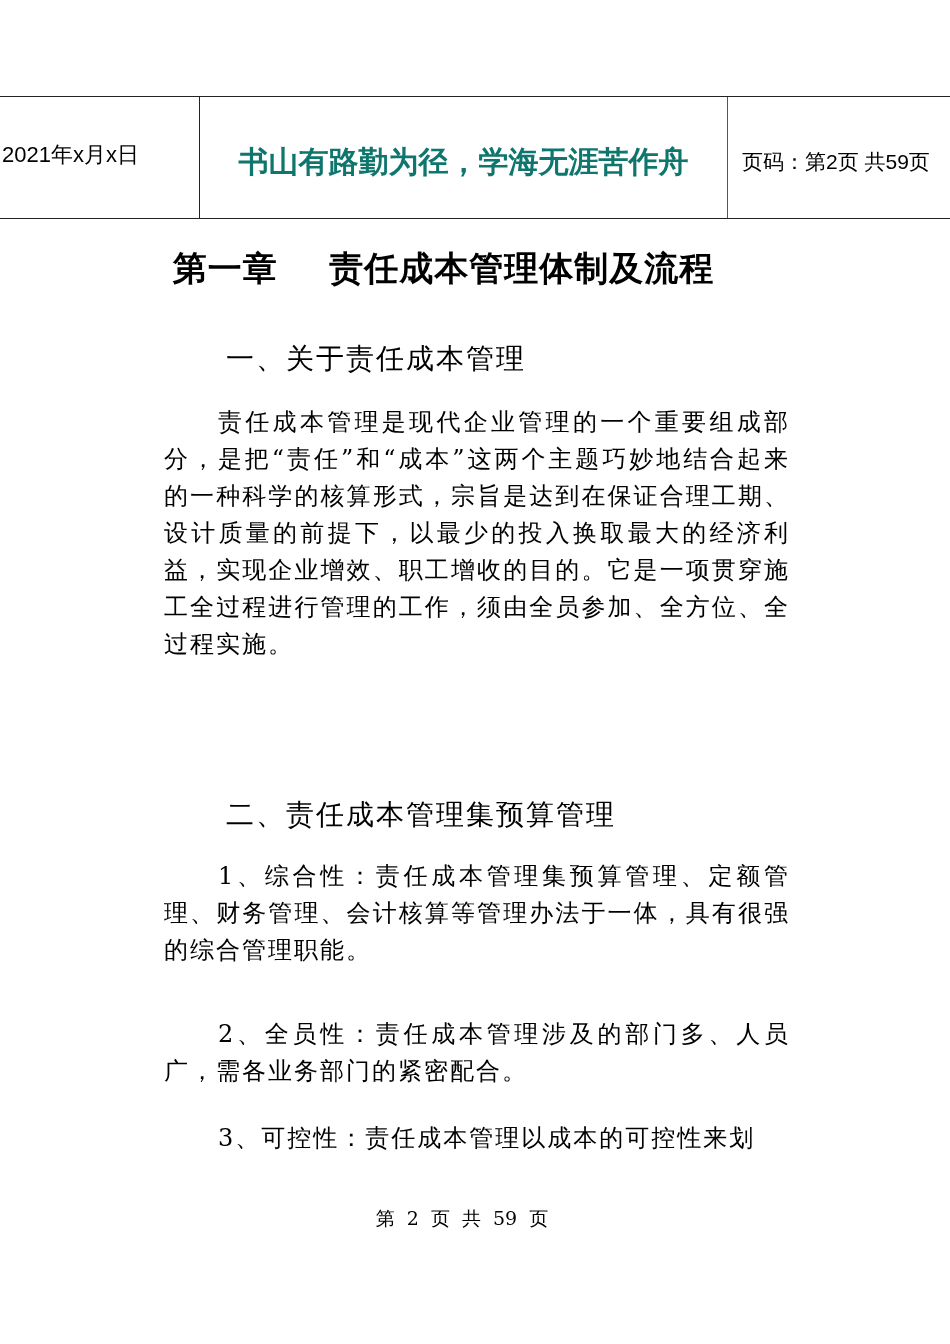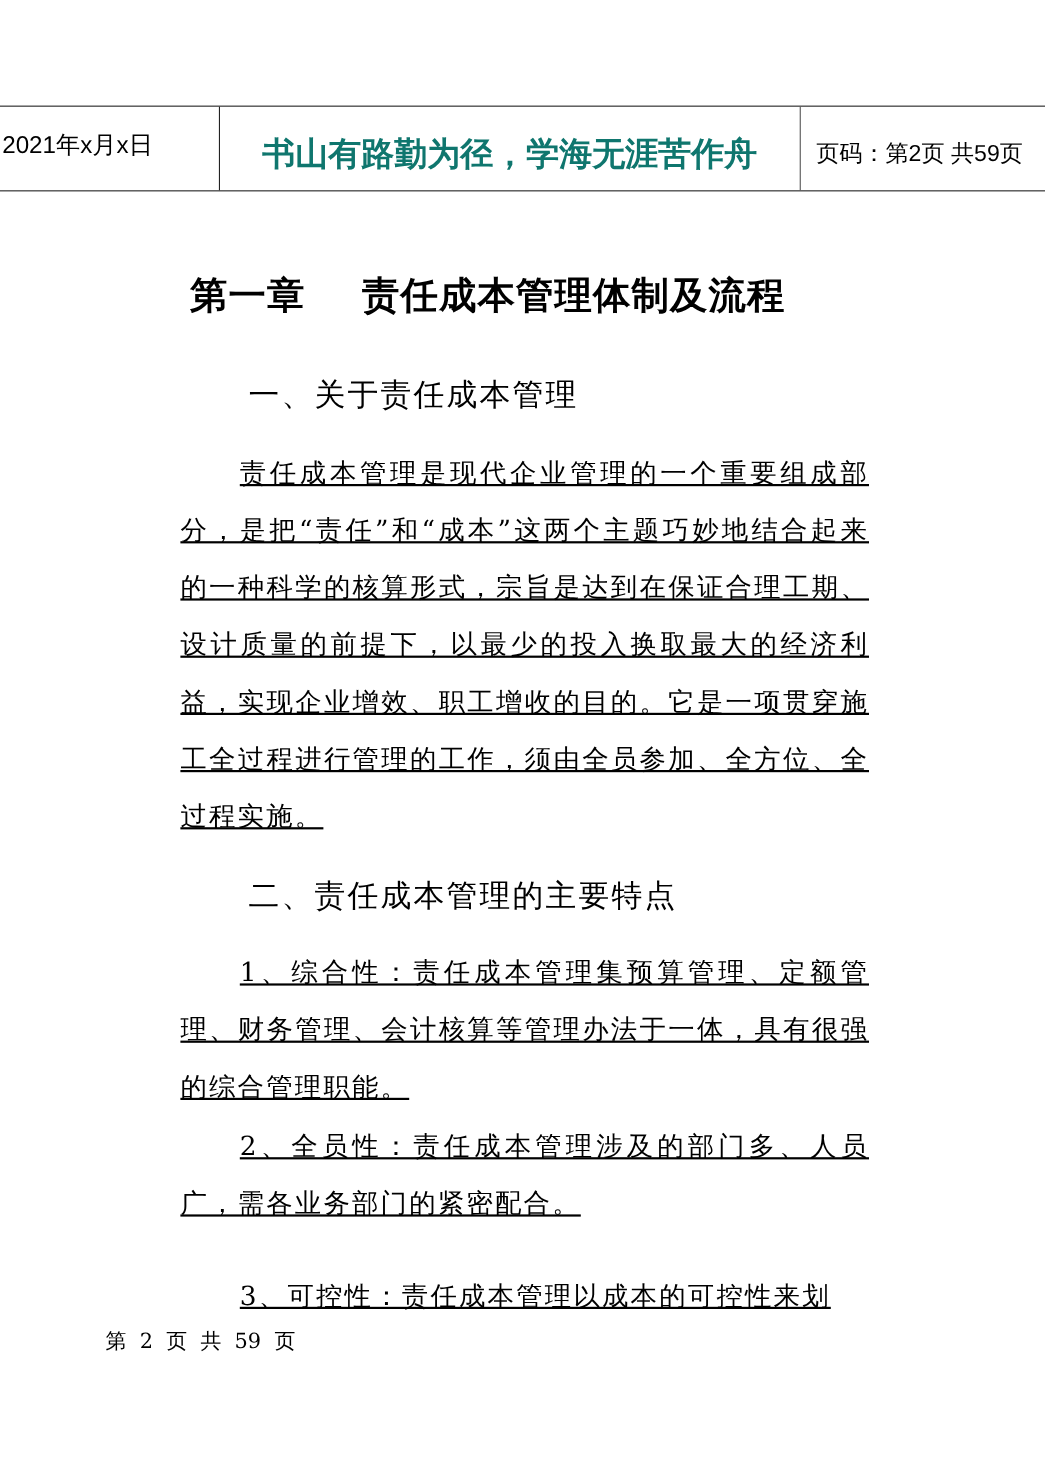--- a/index.html
+++ b/index.html
@@ -13,21 +13,21 @@
     position: relative;
     overflow: hidden;
     font-family: "DejaVu Serif", serif;
     color: #000;
   }
   .header-table {
     position: absolute;
     left: 0;
     top: 96px;
     width: 950px;
-    height: 78px;
+    height: 123px;
     border-top: 1.5px solid #222;
     border-bottom: 1.5px solid #222;
     box-sizing: border-box;
     display: flex;
   }
   .hcell {
     height: 100%;
     display: flex;
     align-items: center;
     box-sizing: border-box;
@@ -81,31 +81,31 @@
     font-size: 28px;
     letter-spacing: 2px;
     white-space: nowrap;
   }
   .para {
     position: absolute;
     left: 164px;
     width: 626px;
     font-family: "DejaVu Serif", serif;
     font-size: 24px;
-    line-height: 52px;
+    line-height: 37px;
     text-align: justify;
     text-indent: 54px;
     letter-spacing: 2px;
-    text-decoration: underline;
   }
   .footer {
     position: absolute;
     left: 0;
     width: 828px;
     top: 1206px;
+    text-align: center;
     font-family: "DejaVu Serif", serif;
     font-size: 19px;
     word-spacing: 6px;
     padding-left: 96px;
     box-sizing: border-box;
   }
 </style>
 </head>
 <body>
 
@@ -114,21 +114,21 @@
   <div class="hcell motto">书山有路勤为径，学海无涯苦作舟</div>
   <div class="hcell pageno">页码：第2页 共59页</div>
 </div>
 
 <div class="chapter-title">第一章    责任成本管理体制及流程</div>
 
 <div class="section-heading" style="top:340px;">一、关于责任成本管理</div>
 
 <div class="para" style="top:404px;">责任成本管理是现代企业管理的一个重要组成部分，是把“责任”和“成本”这两个主题巧妙地结合起来的一种科学的核算形式，宗旨是达到在保证合理工期、设计质量的前提下，以最少的投入换取最大的经济利益，实现企业增效、职工增收的目的。它是一项贯穿施工全过程进行管理的工作，须由全员参加、全方位、全过程实施。</div>
 
-<div class="section-heading" style="top:796px;">二、责任成本管理的主要特点</div>
+<div class="section-heading" style="top:796px;">二、责任成本管理集预算管理</div>
 
 <div class="para" style="top:858px;">1、综合性：责任成本管理集预算管理、定额管理、财务管理、会计核算等管理办法于一体，具有很强的综合管理职能。</div>
 
 <div class="para" style="top:1016px;">2、全员性：责任成本管理涉及的部门多、人员广，需各业务部门的紧密配合。</div>
 
-<div class="para" style="top:1152px;">3、可控性：责任成本管理以成本的可控性来划</div>
+<div class="para" style="top:1120px;">3、可控性：责任成本管理以成本的可控性来划</div>
 
 <div class="footer">第 2 页 共 59 页</div>
 
 </body></html>

